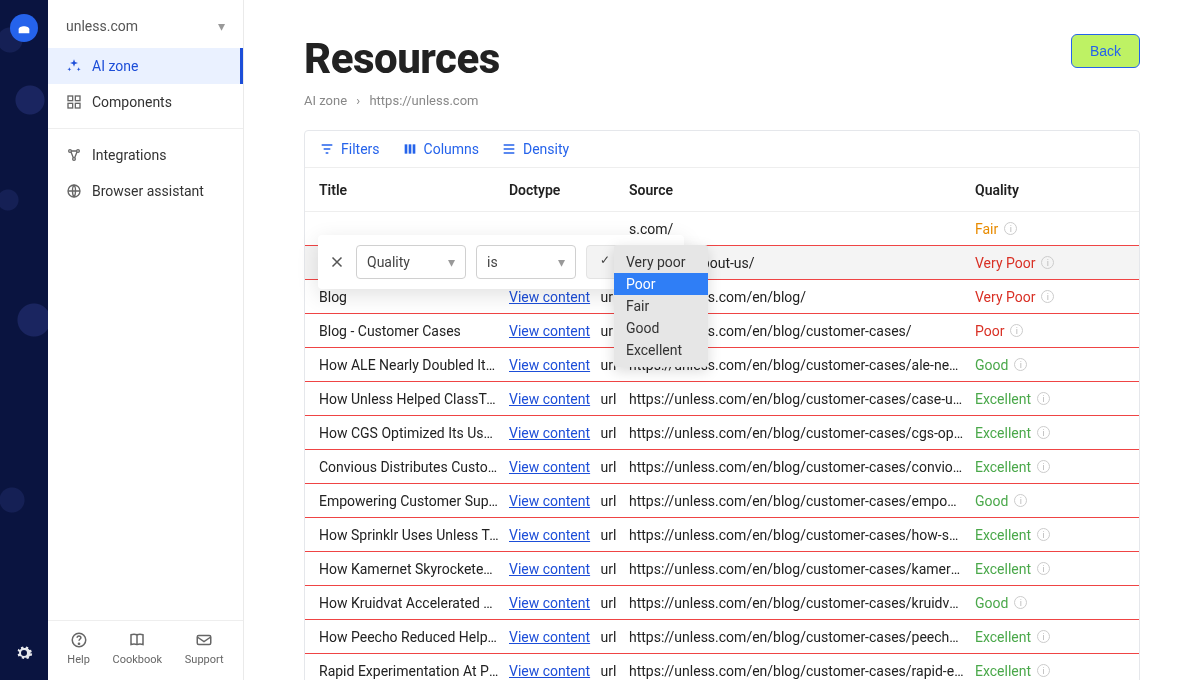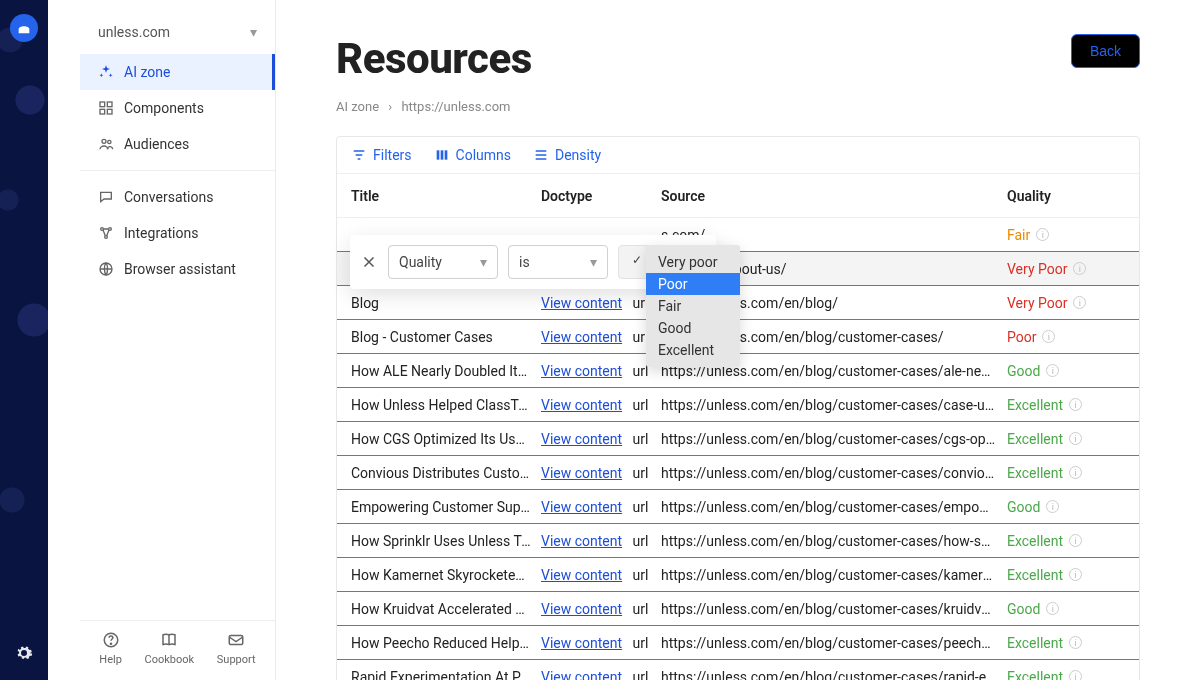--- a/index.html
+++ b/index.html
@@ -24,22 +24,21 @@
     background: #2563eb; display:flex; align-items:center; justify-content:center;
   }
   .strip-logo svg { width:16px; height:16px; }
   .strip-gear { margin-top: auto; margin-bottom: 18px; color:#fff; }
   .strip-gear svg { width:18px; height:18px; }
 
   
   .sidebar {
     width: 196px; background:#fff; border-right:1px solid #eaeaea;
     display:flex; flex-direction:column;
-    padding-top:16px;
-    margin-left:32px;
+    padding-top:10px;
   }
   .workspace {
     display:flex; align-items:center; justify-content:space-between;
     padding: 8px 18px 14px 18px; color:#555;
   }
   .workspace .wname { font-size: 14px; }
   .chev { color:#999; }
   .nav { display:flex; flex-direction:column; }
   .nav-item {
     display:flex; align-items:center; gap:10px;
@@ -57,24 +56,24 @@
     padding: 10px 8px 14px 8px; border-top:1px solid #eee;
   }
   .sb-foot { display:flex; flex-direction:column; align-items:center; gap:4px; color:#666; font-size:11px; cursor:pointer;}
   .sb-foot .icon { width:18px; height:18px; }
 
   
   .main { flex:1; overflow:auto; padding: 34px 60px 40px 60px; position:relative; }
   .page-head { display:flex; justify-content:space-between; align-items:flex-start; }
   h1 { font-size: 42px; font-weight: 800; letter-spacing:-0.5px; }
   .back-btn {
-    border:1px solid #2563eb; color:#2563eb; background:#000000;
+    border:1px solid #2563eb; color:#2563eb; background:#bef264;
     padding:8px 18px; border-radius:6px; font-size:14px; cursor:pointer;
   }
-  .crumbs { color:#888; font-size:13px; margin-top:16px; }
+  .crumbs { color:#888; font-size:13px; margin-top:10px; }
   .crumbs .sep { margin:0 6px; }
 
   .panel {
     margin-top:22px; border:1px solid #e5e7eb; border-radius:4px;
     background:#fff;
   }
   .toolbar {
     display:flex; align-items:center; gap:22px;
     padding:10px 14px; border-bottom:1px solid #eee;
     color:#2563eb; font-size:14px;
@@ -167,42 +166,23 @@
       <span class="icon">
         <svg viewBox="0 0 24 24" fill="none" stroke="currentColor" stroke-width="2">
             <rect x="3" y="3" width="7" height="7"></rect>
             <rect x="14" y="3" width="7" height="7"></rect>
             <rect x="3" y="14" width="7" height="7"></rect>
             <rect x="14" y="14" width="7" height="7"></rect>
           </svg>
       </span>
       <span>Components</span>
     </div>
-    <div class="nav-item">
-      <span class="icon">
-        <svg viewBox="0 0 24 24" fill="none" stroke="currentColor" stroke-width="2">
-            <circle cx="9" cy="8" r="3"></circle>
-            <circle cx="17" cy="9" r="2.5"></circle>
-            <path d="M3 20c0-3 3-5 6-5s6 2 6 5"></path>
-            <path d="M14 20c0-2 2-4 4-4s4 2 4 4"></path>
-          </svg>
-      </span>
-      <span>Audiences</span>
-    </div>
 
     <div class="nav-divider"></div>
 
-    <div class="nav-item">
-      <span class="icon">
-        <svg viewBox="0 0 24 24" fill="none" stroke="currentColor" stroke-width="2">
-            <path d="M4 5h16v10H9l-5 4V5z"></path>
-          </svg>
-      </span>
-      <span>Conversations</span>
-    </div>
     <div class="nav-item">
       <span class="icon">
         <svg viewBox="0 0 24 24" fill="none" stroke="currentColor" stroke-width="2">
             <circle cx="6" cy="6" r="2"></circle>
             <circle cx="18" cy="6" r="2"></circle>
             <circle cx="12" cy="18" r="2"></circle>
             <path d="M7.5 7.5L11 16M16.5 7.5L13 16M8 6h8"></path>
           </svg>
       </span>
       <span>Integrations</span>

